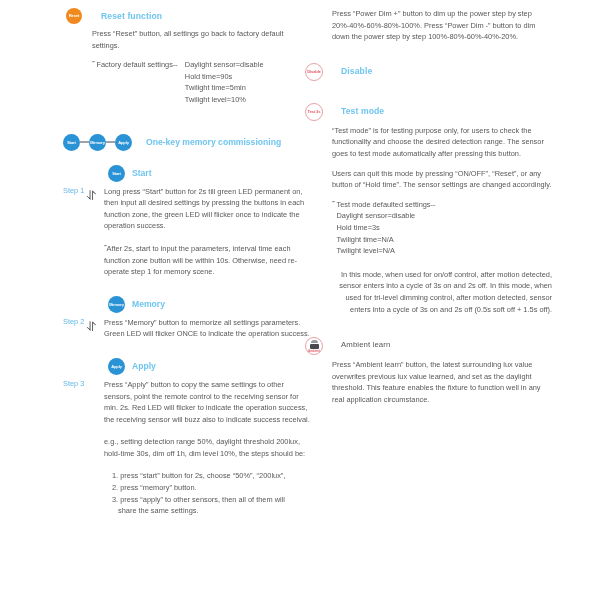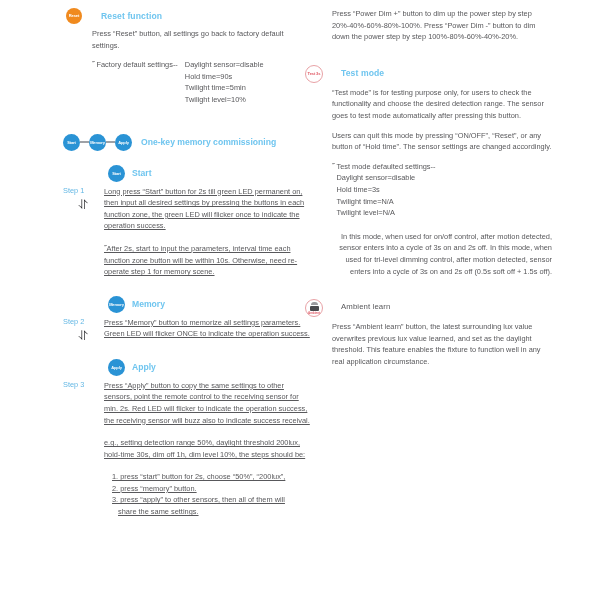--- a/index.html
+++ b/index.html
@@ -166,21 +166,21 @@
   }
   .okm-link {
     width: 9px; height: 2.5px;
     background: #9ea1a6;
     flex: 0 0 auto;
   }
   .okm-title {
     font-size: 8.6px;
     color: #6fc5ef;
     font-weight: bold;
-    margin-left: 9px;
+    margin-left: 14px;
   }
 
   
   .step-title-row {
     display: flex;
     align-items: center;
     margin: 0 0 4px 46px;
     gap: 7px;
   }
   .step-title {
@@ -189,21 +189,21 @@
     font-weight: bold;
   }
   .step-row {
     display: flex;
     align-items: flex-start;
   }
   .step-gutter {
     width: 40px;
     flex: 0 0 40px;
     display: flex;
-    flex-direction: column;
+    flex-direction: row;
     align-items: center;
     padding-top: 0px;
   }
   .step-label {
     font-size: 7.4px;
     color: #63b7e4;
     white-space: nowrap;
     align-self: flex-start;
     margin-left: 1px;
   }
@@ -213,21 +213,20 @@
     font-size: 13px;
     line-height: 10px;
     color: #2d2d30;
     font-family: "DejaVu Sans", sans-serif;
   }
   .step-body {
     font-size: 7.4px;
     line-height: 11.6px;
     flex: 1 1 auto;
     padding-left: 2px;
-    text-decoration: underline;
   }
   .sub-note { margin-top: 11px; }
   .list-block { margin-top: 11px; }
   .list-block .li { text-indent: 0; padding-left: 8px; }
   .list-block .li .cont { display: block; padding-left: 6px; }
 
   .note-row {
     display: flex;
     margin-left: 30px;
     font-size: 7.4px;
@@ -338,20 +337,26 @@
     </div>
   </div>
 
   <div class="col col-right" style="top:8px;">
 
     <div class="block">
       <p class="body-text">Press “Power Dim +” button to dim up the power step by step 20%-40%-60%-80%-100%. Press “Power Dim -” button to dim down the power step by step 100%-80%-60%-40%-20%.</p>
     </div>
 
     <div class="block" style="margin-top:20px;">
+      <div class="block-head">
+        <div class="icon-slot">
+          <div class="icon-circle icon-outline">Disable</div>
+        </div>
+        <div class="head-title">Disable</div>
+      </div>
     </div>
 
     <div class="block" style="margin-top:22px;">
       <div class="block-head">
         <div class="icon-slot">
           <div class="icon-circle icon-outline">Test 3s</div>
         </div>
         <div class="head-title">Test mode</div>
       </div>
       <p class="body-text">“Test mode” is for testing purpose only, for users to check the functionality and choose the desired detection range. The sensor goes to test mode automatically after pressing this button.</p>

